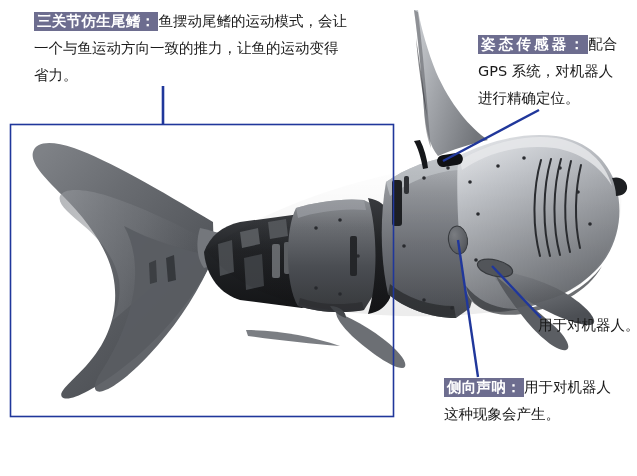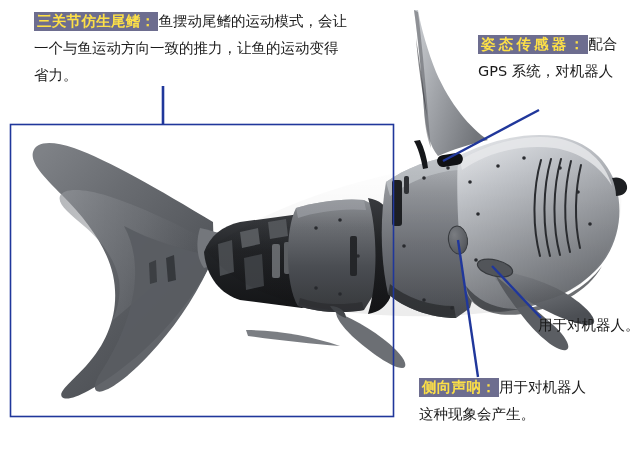--- a/index.html
+++ b/index.html
@@ -9,29 +9,29 @@
     font-family:"DejaVu Sans","Liberation Sans",sans-serif;
     overflow:hidden;
     position:relative;
   }
   #stage{position:relative;width:637px;height:476px;overflow:hidden;background:#fff;}
 
   
   .anno{position:absolute;font-size:14.5px;line-height:27px;color:#1a1a1a;white-space:nowrap;}
   .anno .ln{display:block;height:27px;}
   .hl{
-    background:#6d6d8f;color:#fde047;padding:1px 3px 2px 3px;
+    background:#6d6d8f;color:#ffffff;padding:1px 3px 2px 3px;
     font-weight:600;letter-spacing:0.3px;
   }
   .hl.sp{letter-spacing:3.2px;padding-right:1px;margin-top:40px;}
 
   #anno-tailfin{left:34px;top:8px;}
   #anno-attitude{left:478px;top:31px;}
   #anno-battery{left:538px;top:312px;}
-  #anno-sonar{left:419px;top:374px;}
+  #anno-sonar{left:444px;top:374px;}
 
   
   #vec{position:absolute;left:0;top:0;width:637px;height:476px;}
 
   
   #fish{position:absolute;left:0;top:0;width:637px;height:476px;}
 </style>
 </head>
 <body>
 
@@ -251,20 +251,21 @@
 
   <div class="anno" id="anno-tailfin">
     <span class="ln"><span class="hl">三关节仿生尾鳍：</span><span>鱼摆动尾鳍的运动模式，会让</span></span>
     <span class="ln">一个与鱼运动方向一致的推力，让鱼的运动变得</span>
     <span class="ln">省力。</span>
   </div>
 
   <div class="anno" id="anno-attitude">
     <span class="ln"><span class="hl sp">姿态传感器：</span><span>配合</span></span>
     <span class="ln">GPS 系统，对机器人</span>
+    <span class="ln">进行精确定位。</span>
   </div>
 
   <div class="anno" id="anno-battery">
     <span class="ln">用于对机器人。</span>
   </div>
 
   <div class="anno" id="anno-sonar">
     <span class="ln"><span class="hl">侧向声呐：</span><span>用于对机器人</span></span>
     <span class="ln">这种现象会产生。</span>
   </div>

